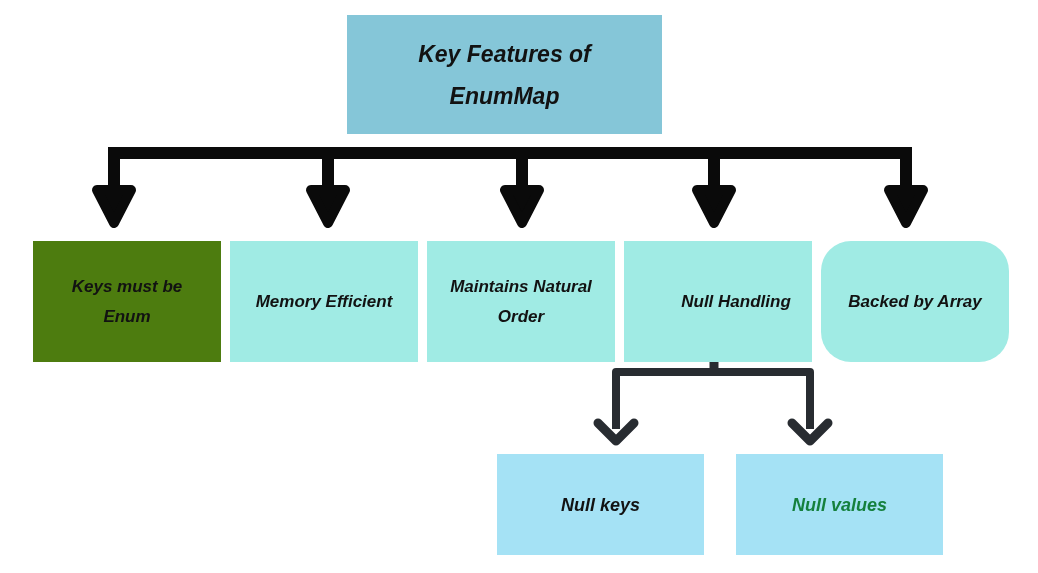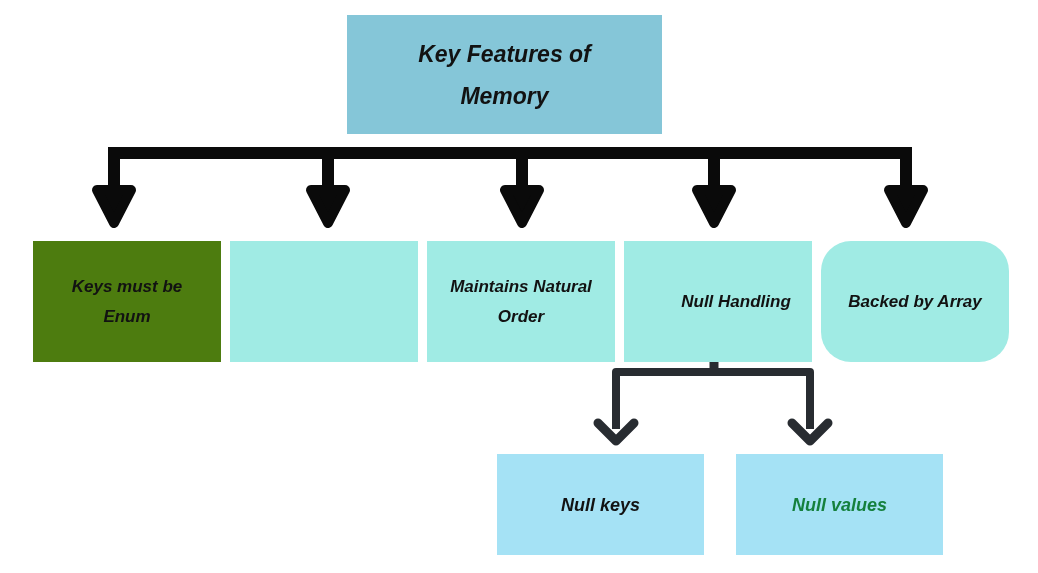--- a/index.html
+++ b/index.html
@@ -76,21 +76,21 @@
   .cb-1 { left: 497px; }
   .cb-2 { left: 736px; }
 </style>
 </head>
 <body>
 
 <div class="canvas" style="background-color: rgb(255, 255, 255); font-style: italic;">
 
   <div class="box title-box" style="background-color: rgb(133, 198, 216); color: rgb(18, 18, 18);">
     <div class="line">Key Features of</div>
-    <div class="line">Memory</div>
+    <div class="line">EnumMap</div>
   </div>
 
   <svg class="connector-layer" viewBox="0 0 1038 573">
 
     <g style="color: rgb(10, 10, 10);">
       <path d="M108 153 H912" fill="none" stroke="currentColor" stroke-width="12"></path>
       <path d="M114 147 V192 M328 147 V192 M522 147 V192 M714 147 V192 M906 147 V192" fill="none" stroke="currentColor" stroke-width="12"></path>
       <path d="M97 190 L131 190 L114 223 Z" fill="currentColor" stroke="currentColor" stroke-width="10" stroke-linejoin="round"></path>
       <path d="M311 190 L345 190 L328 223 Z" fill="currentColor" stroke="currentColor" stroke-width="10" stroke-linejoin="round"></path>
       <path d="M505 190 L539 190 L522 223 Z" fill="currentColor" stroke="currentColor" stroke-width="10" stroke-linejoin="round"></path>
@@ -104,20 +104,21 @@
       <path d="M598 423 L616 441 L634 423" fill="none" stroke="currentColor" stroke-width="9" stroke-linecap="round" stroke-linejoin="round"></path>
       <path d="M792 423 L810 441 L828 423" fill="none" stroke="currentColor" stroke-width="9" stroke-linecap="round" stroke-linejoin="round"></path>
     </g>
   </svg>
 
   <div class="box feature-box fb-1" style="background-color: #4d7c0f; color: rgb(18, 18, 18);">
     <div class="line">Keys must be</div>
     <div class="line">Enum</div>
   </div>
   <div class="box feature-box fb-2" style="background-color: rgb(160, 235, 228); color: rgb(18, 18, 18);">
+    <div class="line">Memory Efficient</div>
   </div>
   <div class="box feature-box fb-3" style="background-color: rgb(160, 235, 228); color: rgb(18, 18, 18);">
     <div class="line">Maintains Natural</div>
     <div class="line">Order</div>
   </div>
   <div class="box feature-box fb-4" style="background-color: rgb(160, 235, 228); color: rgb(18, 18, 18);">
     <div class="line">Null Handling</div>
     <div class="line"></div>
   </div>
   <div class="box feature-box fb-5" style="background-color: rgb(160, 235, 228); color: rgb(18, 18, 18); border-radius: 30px;">

